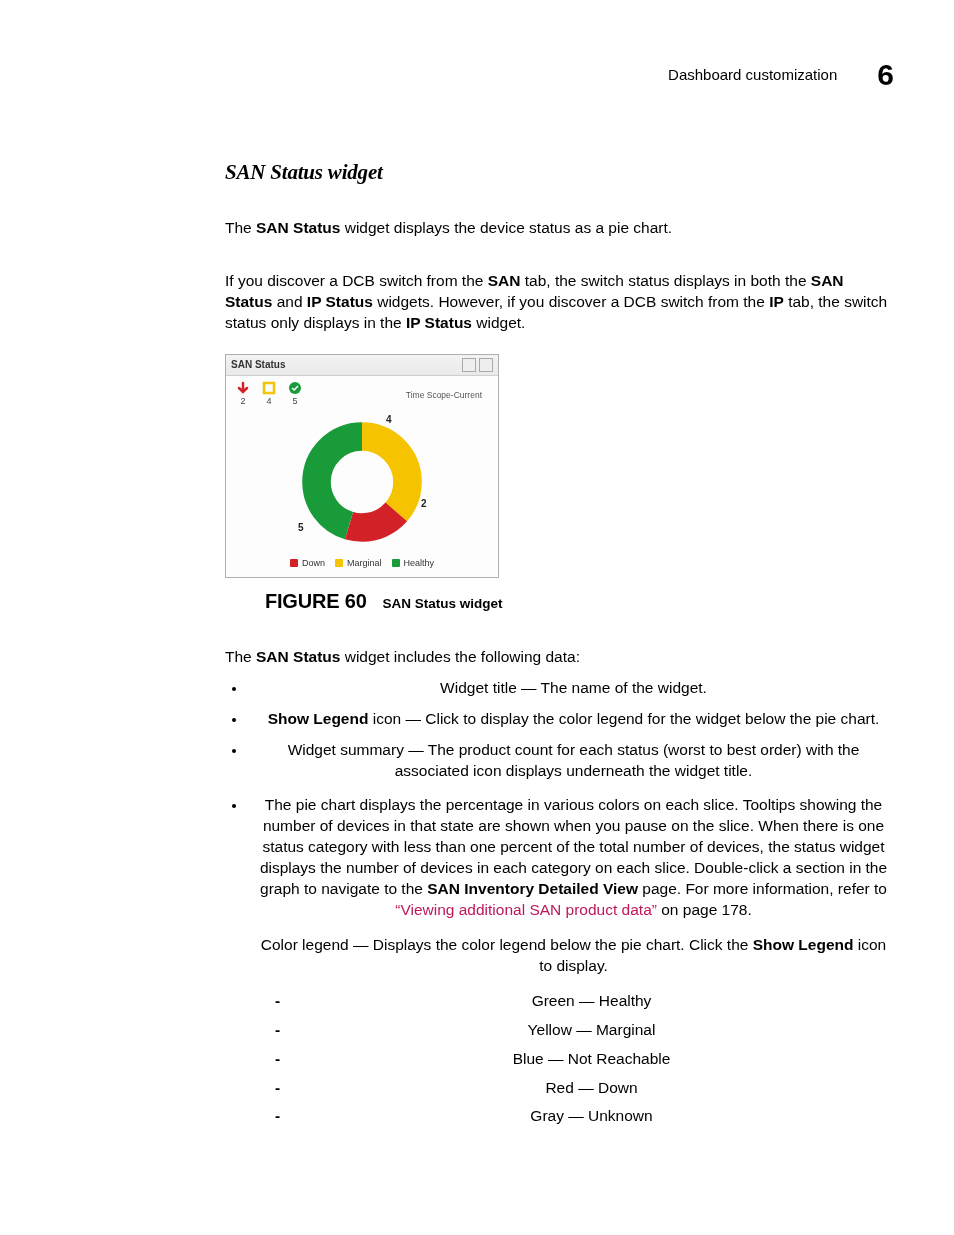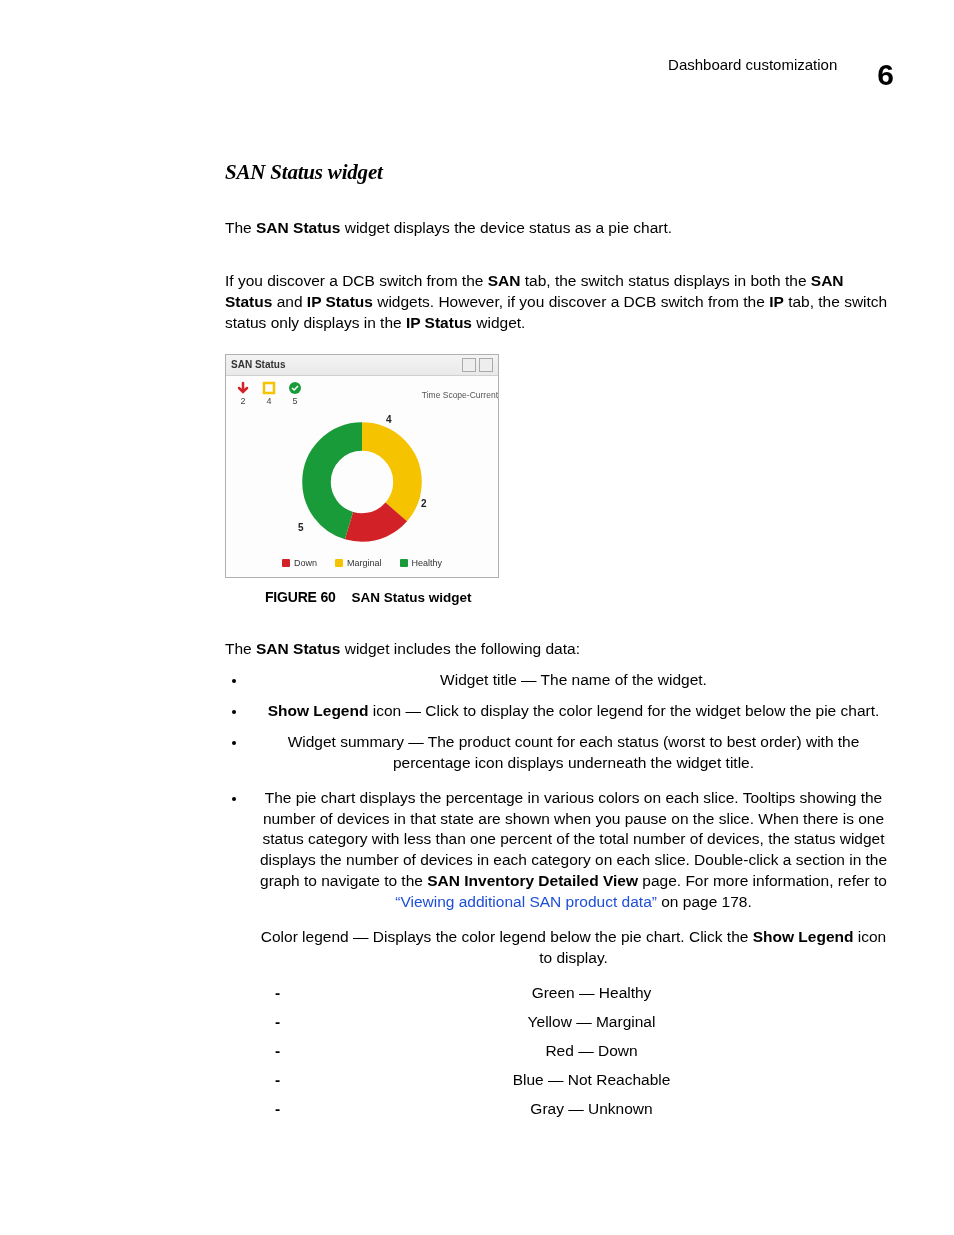--- a/index.html
+++ b/index.html
@@ -14,21 +14,21 @@
   .page {
     width: 954px;
     height: 1235px;
     box-sizing: border-box;
     padding: 55px 60px 0 225px;
     position: relative;
   }
   .hdr {
     display: flex;
     justify-content: flex-end;
-    align-items: flex-start;
+    align-items: center;
     gap: 40px;
     font-size: 15px;
     color: #000;
   }
   .hdr .chap {
     font-family: Arial, Helvetica, sans-serif;
     font-size: 30px;
     font-weight: 700;
   }
   .section-title {
@@ -66,33 +66,33 @@
     border:1px solid #aaa;
     background:#eee;
   }
   .fig-summary {
     display:flex; align-items: flex-start;
     padding: 5px 6px 0 6px;
     position: relative;
   }
   .sum-col { display:flex; flex-direction:column; align-items:center; width:22px; margin-right:4px;}
   .sum-col .cnt { font-size:9px; color:#444; }
-  .scope { position:absolute; right:0; top:14px; font-size:8.5px; color:#555; }
+  .scope { position:absolute; right:16px; top:14px; font-size:8.5px; color:#555; }
   .donut-wrap { position:relative; height: 150px; }
   .donut-wrap svg { position:absolute; left:50%; top:50%; transform: translate(-50%,-50%); }
   .seg-lbl { position:absolute; font-size:10px; color:#222; font-weight:600; }
-  .fig-legend { display:flex; justify-content:center; gap:18px; padding-bottom:8px; font-size:9px; color:#333;}
+  .fig-legend { display:flex; justify-content:center; gap:10px; padding-bottom:8px; font-size:9px; color:#333;}
   .lg { display:flex; align-items:center; gap:4px; }
   .sw { width:8px; height:8px; border-radius:1px; display:inline-block;}
   .cap {
     margin-top: 10px;
     font-size: 14px;
   }
   .cap .caplabel {
-    font-size: 14px;
+    font-size: 20px;
     font-weight: 700;
     letter-spacing: -0.2px;
     padding-left: 40px;
   }
   .cap .captext {
     font-family: Arial, Helvetica, sans-serif;
     font-size: 13.5px;
     font-weight: 600;
     margin-left: 12px;
   }
@@ -106,21 +106,21 @@
     padding-left: 6px;
     text-align: center;
   }
   ul.bullets > li::marker {
     font-size: 13px;
   }
   .sub-para {
     margin-top: 14px;
   }
   .link {
-    color: #1d4ed8;
+    color: #be185d;
   }
   ul.dashes {
     margin: 14px 0 0 0;
     padding-left: 22px;
     list-style: none;
   }
   ul.dashes li {
     position: relative;
     padding-left: 14px;
     margin-bottom: 8px;
@@ -217,31 +217,31 @@
     <span class="captext">SAN Status widget</span>
   </div>
 
   <div class="para">
     <span>The </span><span class="bold">SAN Status</span><span> widget includes the following data:</span>
   </div>
 
   <ul class="bullets">
     <li><span>Widget title — The name of the widget.</span></li>
     <li><span class="bold">Show Legend</span><span> icon — Click to display the color legend for the widget below the pie chart.</span></li>
-    <li><span>Widget summary — The product count for each status (worst to best order) with the percentage icon displays underneath the widget title.</span></li>
+    <li><span>Widget summary — The product count for each status (worst to best order) with the associated icon displays underneath the widget title.</span></li>
     <li>
       <div class="sub-para">
         <span>The pie chart displays the percentage in various colors on each slice. Tooltips showing the number of devices in that state are shown when you pause on the slice. When there is one status category with less than one percent of the total number of devices, the status widget displays the number of devices in each category on each slice. Double-click a section in the graph to navigate to the </span><span class="bold">SAN Inventory Detailed View</span><span> page. For more information, refer to </span><span class="link">“Viewing additional SAN product data”</span><span> on page 178.</span>
       </div>
       <div class="sub-para">
         <span>Color legend — Displays the color legend below the pie chart. Click the </span><span class="bold">Show Legend</span><span> icon to display.</span>
       </div>
       <ul class="dashes">
         <li>Green — Healthy</li>
         <li>Yellow — Marginal</li>
+        <li>Blue — Not Reachable</li>
         <li>Red — Down</li>
-        <li>Blue — Not Reachable</li>
         <li>Gray — Unknown</li>
       </ul>
     </li>
   </ul>
 
 </div>
 
 </body></html>

